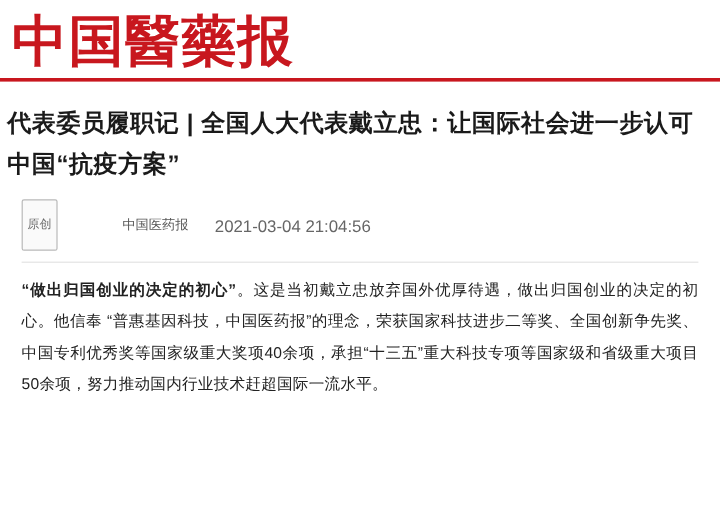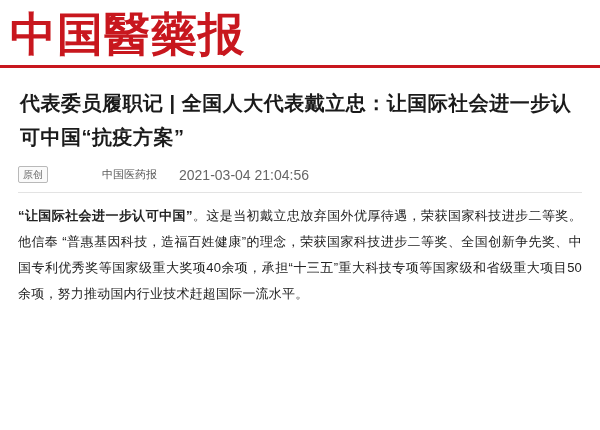--- a/index.html
+++ b/index.html
@@ -40,21 +40,21 @@
   .masthead-rule {
     position: absolute;
     left: 0;
     right: 0;
     bottom: 4px;
     height: 3px;
     background: #c8171e;
   }
   
   .headline-wrap {
-    padding: 14px 18px 0 20px;
+    padding: 14px 18px 0 6px;
   }
   .headline {
     font-family: "Liberation Sans", sans-serif;
     font-weight: bold;
     font-size: 20px;
     line-height: 34px;
     color: #1a1a1a;
     margin: 0;
     letter-spacing: 0.5px;
   }
@@ -66,21 +66,21 @@
     padding: 12px 18px 0 18px;
     font-size: 11px;
     color: #6b6b6b;
   }
   .meta-badge {
     display: inline-block;
     border: 1px solid #b9b9b9;
     color: #6b6b6b;
     font-size: 10px;
     line-height: 13px;
-    padding: 1px 4px;
+    padding: 14px 4px;
     border-radius: 2px;
     background: #fafafa;
     white-space: nowrap;
   }
   .meta-source { font-size: 11px; color: #555; white-space: nowrap; margin-left: 44px; }
   .meta-time { font-size: 14px; color: #666; white-space: nowrap; }
   .meta-sep {
     flex: 0 0 auto;
     width: 2px;
   }
@@ -128,17 +128,17 @@
     <span class="meta-badge">原创</span>
     <span class="meta-source">中国医药报</span>
     <span class="meta-sep"></span>
     <span class="meta-time">2021-03-04 21:04:56</span>
   </div>
 
   <div class="meta-divider"></div>
 
   <div class="body-wrap">
 
-    <p class="para"><span class="lead">“让国际社会进一步认可中国”</span><span>。这是当初戴立忠放弃国外优厚待遇，荣获国家科技进步二等奖。他信奉 “普惠基因科技，造福百姓健康”的理念，荣获国家科技进步二等奖、全国创新争先奖、中国专利优秀奖等国家级重大奖项40余项，承担“十三五”重大科技专项等国家级和省级重大项目50余项，努力推动国内行业技术赶超国际一流水平。</span></p>
+    <p class="para"><span class="lead">“做出归国创业的决定的初心”</span><span>。这是当初戴立忠放弃国外优厚待遇，做出归国创业的决定的初心。他信奉 “普惠基因科技，中国医药报”的理念，荣获国家科技进步二等奖、全国创新争先奖、中国专利优秀奖等国家级重大奖项40余项，承担“十三五”重大科技专项等国家级和省级重大项目50余项，努力推动国内行业技术赶超国际一流水平。</span></p>
 
   </div>
 
 </div>
 
 </body></html>

